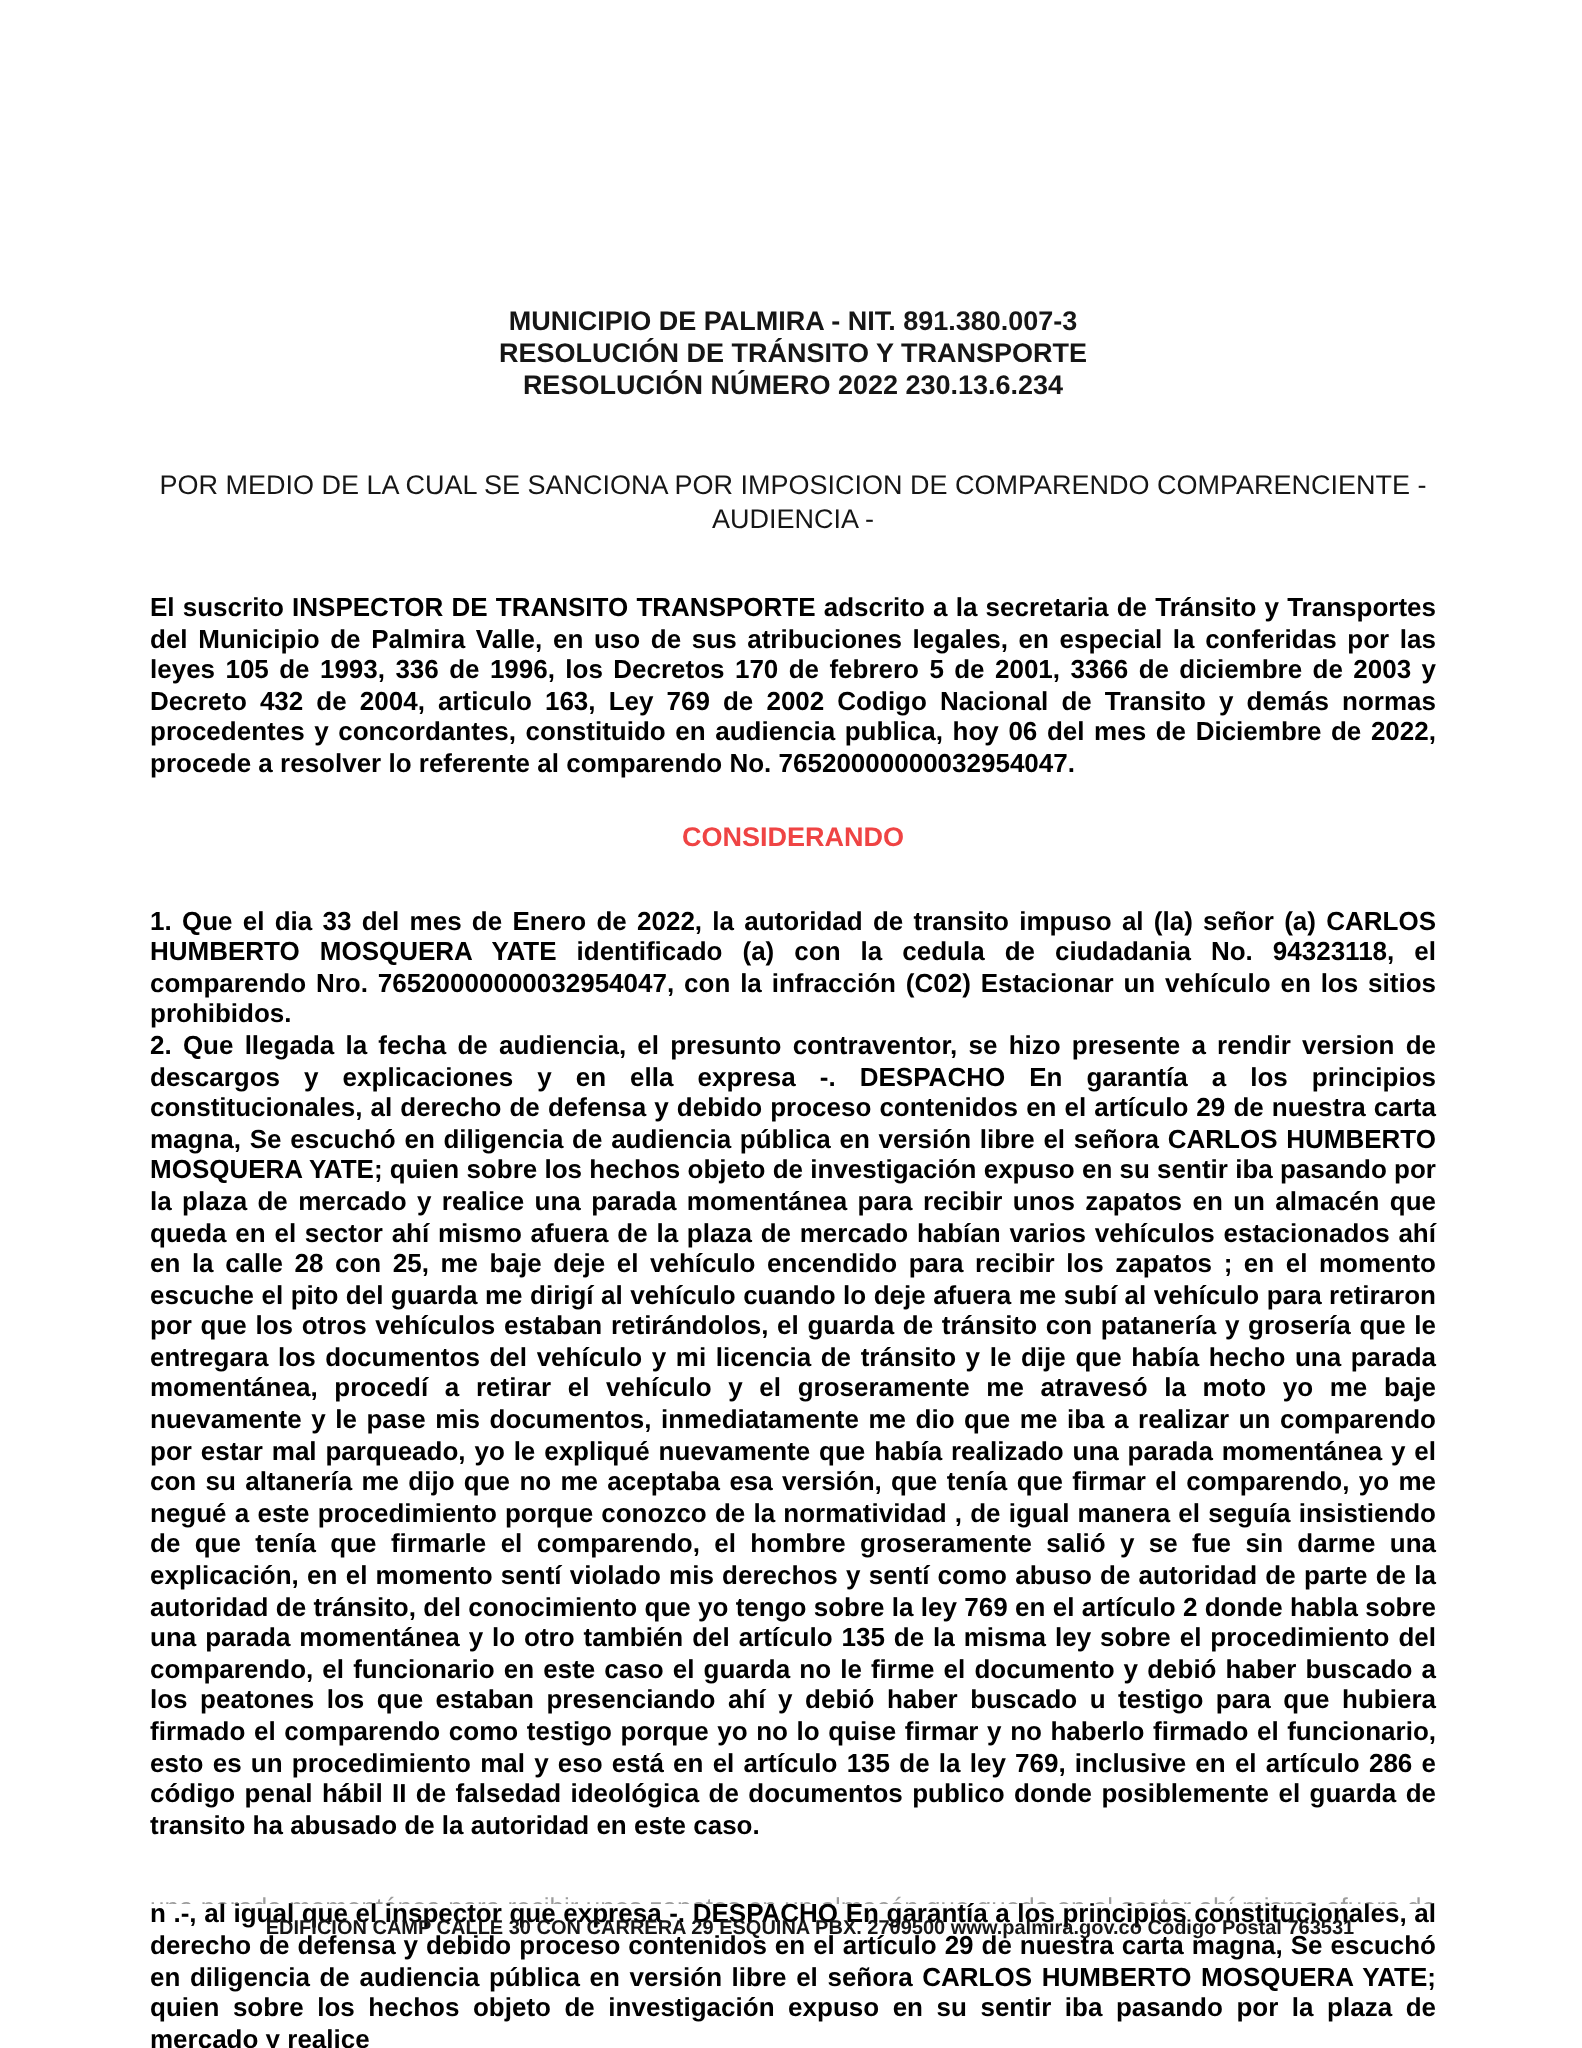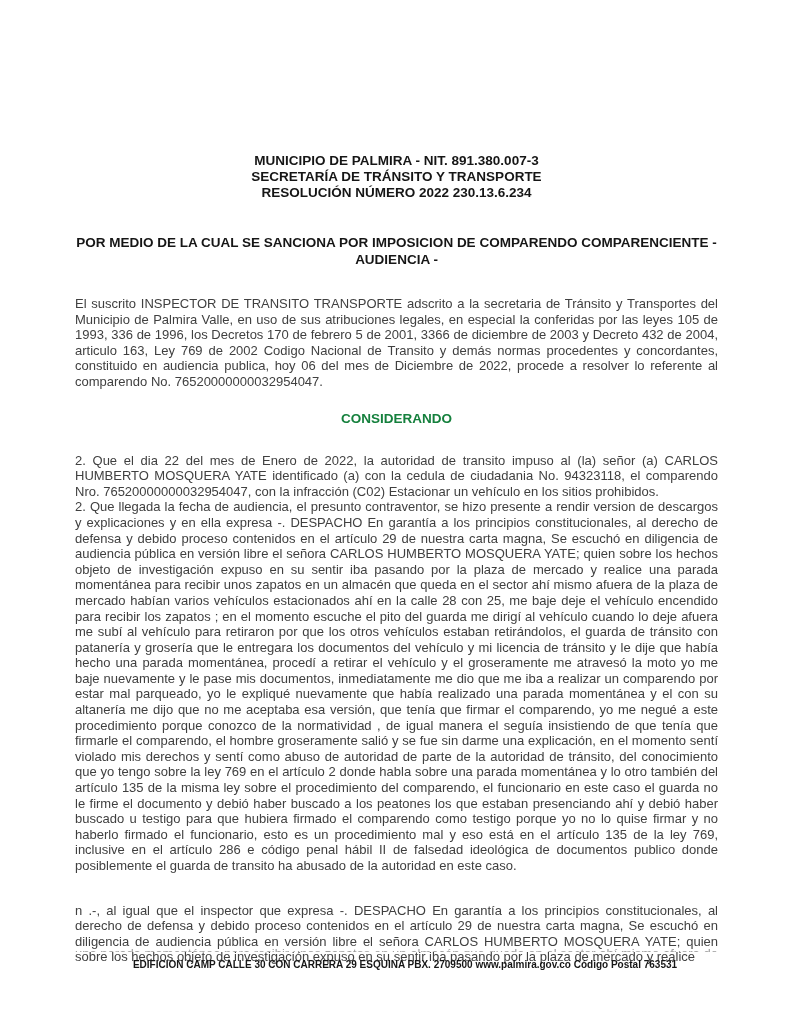--- a/index.html
+++ b/index.html
@@ -28,41 +28,42 @@
     text-align: center;
     font-weight: bold;
     font-size: 13.5px;
     line-height: 16px;
     color: #161616;
   }
   .doc-title div { margin: 0; }
   .subject {
     margin-top: 33px;
     text-align: center;
-    font-weight: bold;
+    font-weight: normal;
     font-size: 13.5px;
     line-height: 17px;
     color: #161616;
   }
   .body-par {
     font-size: 13px;
     line-height: 15.6px;
     text-align: justify;
-    color: #404040;
+    color: #000000;
+    font-weight: bold;
   }
   .intro {
     margin-top: 28px;
   }
   .considerando-heading {
     margin-top: 21px;
     text-align: center;
     font-weight: bold;
     font-size: 13.5px;
     line-height: 16px;
-    color: #15803d;
+    color: #ef4444;
   }
   .items {
     margin-top: 26px;
   }
   .item { margin: 0; }
   .continuation {
     margin-top: 29px;
   }
   .clipped-line {
     position: absolute;
@@ -90,32 +91,32 @@
   }
 </style>
 </head>
 <body>
 
 <div class="page">
   <div class="content">
 
     <div class="doc-title">
       <div>MUNICIPIO DE PALMIRA - NIT. 891.380.007-3</div>
-      <div>SECRETARÍA DE TRÁNSITO Y TRANSPORTE</div>
+      <div>RESOLUCIÓN DE TRÁNSITO Y TRANSPORTE</div>
       <div>RESOLUCIÓN NÚMERO 2022 230.13.6.234</div>
     </div>
 
     <div class="subject">POR MEDIO DE LA CUAL SE SANCIONA POR IMPOSICION DE COMPARENDO COMPARENCIENTE - AUDIENCIA -</div>
 
     <p class="body-par intro">El suscrito  INSPECTOR DE TRANSITO TRANSPORTE adscrito a la secretaria de Tránsito y Transportes del Municipio de Palmira Valle, en uso de sus atribuciones legales, en especial la conferidas por las leyes 105 de 1993, 336 de 1996, los Decretos 170 de febrero 5 de 2001, 3366 de diciembre de 2003 y Decreto 432 de 2004, articulo 163, Ley 769 de 2002 Codigo Nacional de Transito y demás normas procedentes y concordantes, constituido en audiencia publica, hoy 06 del mes de Diciembre de 2022, procede a resolver lo referente al comparendo No. 76520000000032954047.</p>
 
     <div class="considerando-heading">CONSIDERANDO</div>
 
     <div class="items">
-      <p class="body-par item">2. Que el dia 22 del mes de Enero de 2022, la autoridad de transito impuso al (la) señor (a) CARLOS HUMBERTO MOSQUERA YATE identificado (a) con la cedula de ciudadania No. 94323118, el comparendo Nro. 76520000000032954047, con la infracción (C02) Estacionar un vehículo en los sitios prohibidos.</p>
+      <p class="body-par item">1. Que el dia 33 del mes de Enero de 2022, la autoridad de transito impuso al (la) señor (a) CARLOS HUMBERTO MOSQUERA YATE identificado (a) con la cedula de ciudadania No. 94323118, el comparendo Nro. 76520000000032954047, con la infracción (C02) Estacionar un vehículo en los sitios prohibidos.</p>
       <p class="body-par item">2. Que llegada la fecha de audiencia, el presunto contraventor, se hizo presente a rendir version de descargos y explicaciones y en ella expresa -. DESPACHO En garantía a los principios constitucionales, al derecho de defensa y debido proceso contenidos en el artículo 29 de nuestra carta magna, Se escuchó en diligencia de audiencia pública en versión libre el señora CARLOS HUMBERTO MOSQUERA YATE;  quien sobre los hechos objeto de investigación expuso en su sentir iba pasando por la plaza de mercado y realice una parada momentánea para recibir unos zapatos en un almacén que queda en el sector ahí mismo afuera de la plaza de mercado habían varios vehículos estacionados ahí en la calle 28 con 25, me baje deje el vehículo encendido para recibir los zapatos ; en el momento escuche el pito del guarda me dirigí al vehículo cuando lo deje afuera me subí al vehículo para retiraron por que los otros vehículos estaban retirándolos,  el guarda de tránsito  con patanería y grosería que le entregara los documentos del vehículo y mi licencia de tránsito y le dije que había hecho una parada momentánea, procedí a retirar el vehículo y el groseramente me atravesó la moto yo me baje nuevamente y le pase mis documentos, inmediatamente me dio que me iba a realizar un comparendo por estar mal parqueado, yo le expliqué nuevamente que había realizado una parada momentánea y  el con su altanería me dijo que no me aceptaba esa versión, que tenía que firmar el comparendo, yo me negué a este procedimiento porque conozco de la normatividad , de igual manera el seguía insistiendo de que tenía que firmarle el comparendo, el hombre groseramente salió y se fue sin darme una explicación, en el momento sentí violado mis derechos y sentí como abuso de autoridad de parte de la autoridad de tránsito, del conocimiento que yo tengo sobre la ley 769 en el artículo 2 donde habla sobre una parada momentánea y lo otro también del artículo 135 de la misma ley sobre el procedimiento del comparendo, el funcionario en este caso el guarda no le firme el documento y debió haber buscado a los peatones los que estaban presenciando ahí   y debió haber buscado u testigo para que hubiera firmado el comparendo como testigo porque yo no lo quise firmar y no haberlo firmado el funcionario, esto es un procedimiento mal y eso está en el artículo 135 de la ley 769, inclusive en el artículo 286 e código penal hábil II de falsedad ideológica de documentos publico donde posiblemente el guarda de transito ha abusado de la autoridad en este caso.</p>
     </div>
 
     <p class="body-par continuation">n .-, al igual que el inspector que expresa -. DESPACHO En garantía a los principios constitucionales, al derecho de defensa y debido proceso contenidos en el artículo 29 de nuestra carta magna, Se escuchó en diligencia de audiencia pública en versión libre el señora CARLOS HUMBERTO MOSQUERA YATE;  quien sobre los hechos objeto de investigación expuso en su sentir iba pasando por la plaza de mercado y realice</p>
 
   </div>
 
   <div class="clipped-line">una parada momentánea para recibir unos zapatos en un almacén que queda en el sector ahí mismo afuera de la plaza de mercado habían varios vehículos</div>
 
   <div class="footer">EDIFICION CAMP CALLE 30 CON CARRERA 29 ESQUINA PBX. 2709500 www.palmira.gov.co Código Postal 763531</div>

